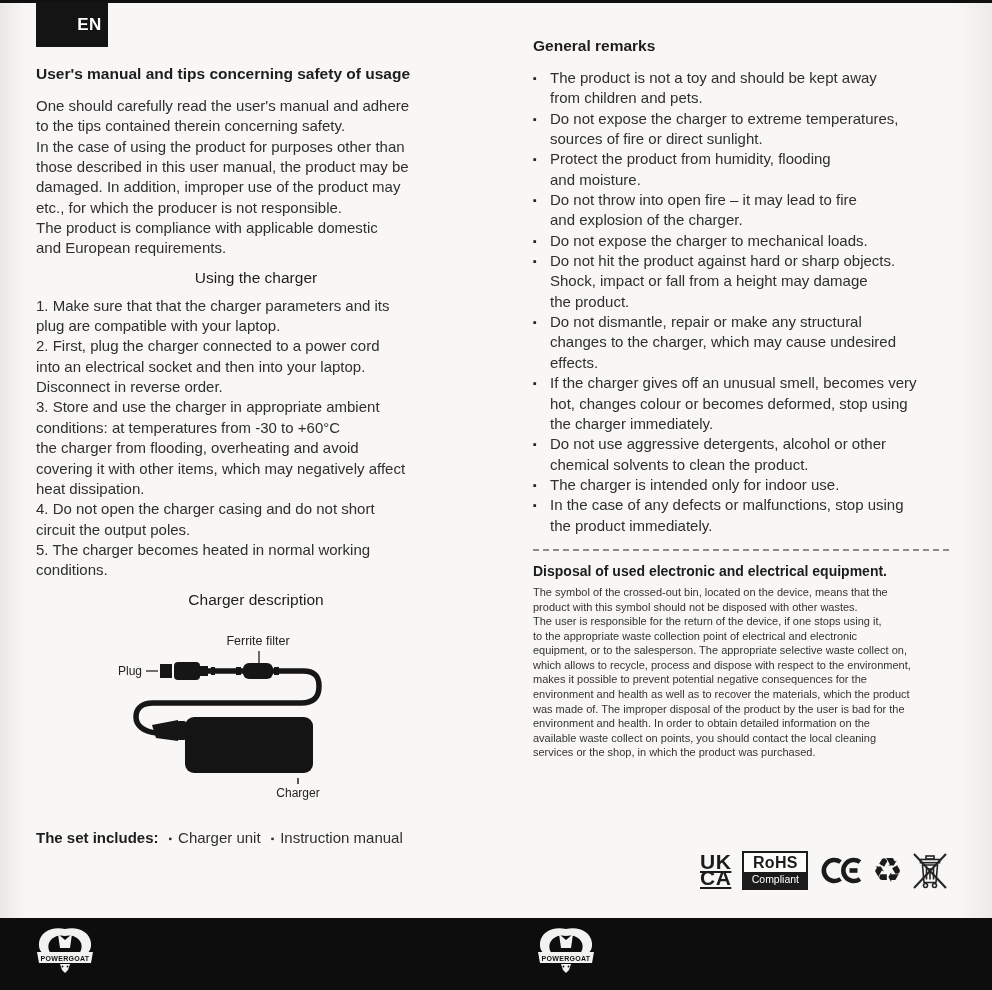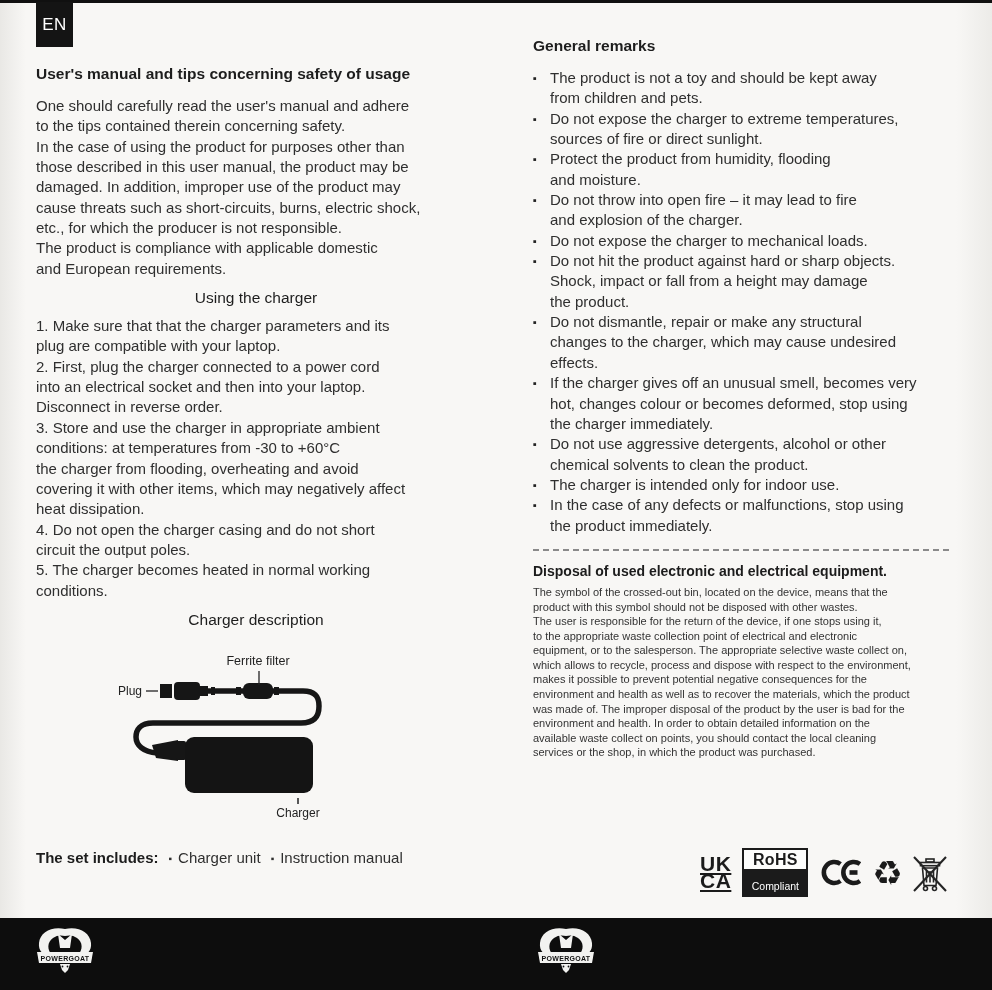--- a/index.html
+++ b/index.html
@@ -4,43 +4,44 @@
 <style>
   html,body{margin:0;padding:0;background:#d8d7d4;}
   .page{
     position:relative;width:992px;height:990px;overflow:hidden;
     background:linear-gradient(90deg,#e9e8e5 0px,#f8f7f5 26px,#f8f7f5 956px,#ecebe8 992px);
     font-family:"Liberation Sans",sans-serif;color:#2f2f2f;
   }
   .top-rule{position:absolute;top:0;left:0;width:100%;height:3px;background:#101010;}
   .en-badge{
     position:absolute;left:36px;top:2px;width:37px;height:45px;background:#141414;
-    color:#fff;font-weight:normal;font-size:17px;display:flex;align-items:center;justify-content:center;
+    color:#fff;font-weight:bold;font-size:17px;display:flex;align-items:center;justify-content:center;
     letter-spacing:.5px;
+    padding-left:35px;
   }
   .col{position:absolute;}
   .col-left{left:36px;top:64px;width:440px;}
   .col-right{left:533px;top:36px;width:428px;}
   h2.sec{font-size:15.5px;line-height:20px;margin:0 0 12px 0;color:#1d1d1d;font-weight:bold;}
   h3.sec{font-size:15.5px;line-height:20px;margin:9px 0 8px 0;color:#1d1d1d;font-weight:normal;text-align:center;}
   .ln{font-size:15px;line-height:20.35px;white-space:nowrap;}
   .bl{display:flex;font-size:15px;line-height:20.35px;white-space:nowrap;}
   .bm{width:17px;flex:0 0 17px;font-size:11px;line-height:20.35px;color:#222;}
   .dashed{border-top:2px dashed #8a8a8a;width:416px;margin-top:13px;}
   h4.small{font-size:14px;line-height:14px;margin:13px 0 7px 0;color:#1c1c1c;font-weight:bold;}
   .sln{font-size:11px;line-height:14.6px;white-space:nowrap;color:#333;}
   .diagram{display:block;margin:10px 0 0 54px;}
   .set-line{margin-top:24px;font-size:15px;white-space:nowrap;}
   .set-line .lbl{font-weight:bold;color:#1d1d1d;}
   .set-line .bm2{font-size:10px;margin:0 6px 0 10px;vertical-align:1px;}
   .marks{position:absolute;left:700px;top:848px;display:flex;align-items:center;}
   .ukca{display:flex;flex-direction:column;align-items:center;color:#1b1b1b;font-weight:bold;font-size:21px;line-height:16.5px;letter-spacing:.5px;text-decoration:underline;}
   .rohs{margin-left:11px;border:2px solid #1b1b1b;width:62px;text-align:center;background:#fdfdfc;}
   .rohs-top{font-weight:bold;font-size:16px;line-height:19px;color:#1b1b1b;letter-spacing:.3px;}
-  .rohs-bot{background:#1b1b1b;color:#fff;font-size:10.5px;line-height:14px;padding:10px 0 2px 0;}
+  .rohs-bot{background:#1b1b1b;color:#fff;font-size:10.5px;line-height:14px;padding:0 0 2px 0;}
   .ce{margin-left:13px;}
   .recycle{margin-left:11px;font-family:"DejaVu Sans",sans-serif;font-size:34px;line-height:34px;color:#1a1a1a;}
   .weee{margin-left:9px;}
   .footer-bar{position:absolute;left:0;top:918px;width:100%;height:72px;background:#0d0d0d;}
   .goat{position:absolute;top:926px;}
   .goat-1{left:36px;}
   .goat-2{left:537px;}
   svg text{font-family:"Liberation Sans",sans-serif;}
 </style>
 </head>
@@ -53,21 +54,20 @@
   <div class="col col-left">
     <h2 class="sec">User's manual and tips concerning safety of usage</h2>
 
     <div>
 
     <div class="ln">One should carefully read the user's manual and adhere</div>
         <div class="ln">to the tips contained therein concerning safety.</div>
         <div class="ln">In the case of using the product for purposes other than</div>
         <div class="ln">those described in this user manual, the product may be</div>
         <div class="ln">damaged. In addition, improper use of the product may</div>
-        <div class="ln">cause threats such as short-circuits, burns, electric shock,</div>
         <div class="ln">etc., for which the producer is not responsible.</div>
         <div class="ln">The product is compliance with applicable domestic</div>
         <div class="ln">and European requirements.</div>
       </div>
 
     <h3 class="sec">Using the charger</h3>
 
     <div>
 
     <div class="ln">1. Make sure that that the charger parameters and its</div>

